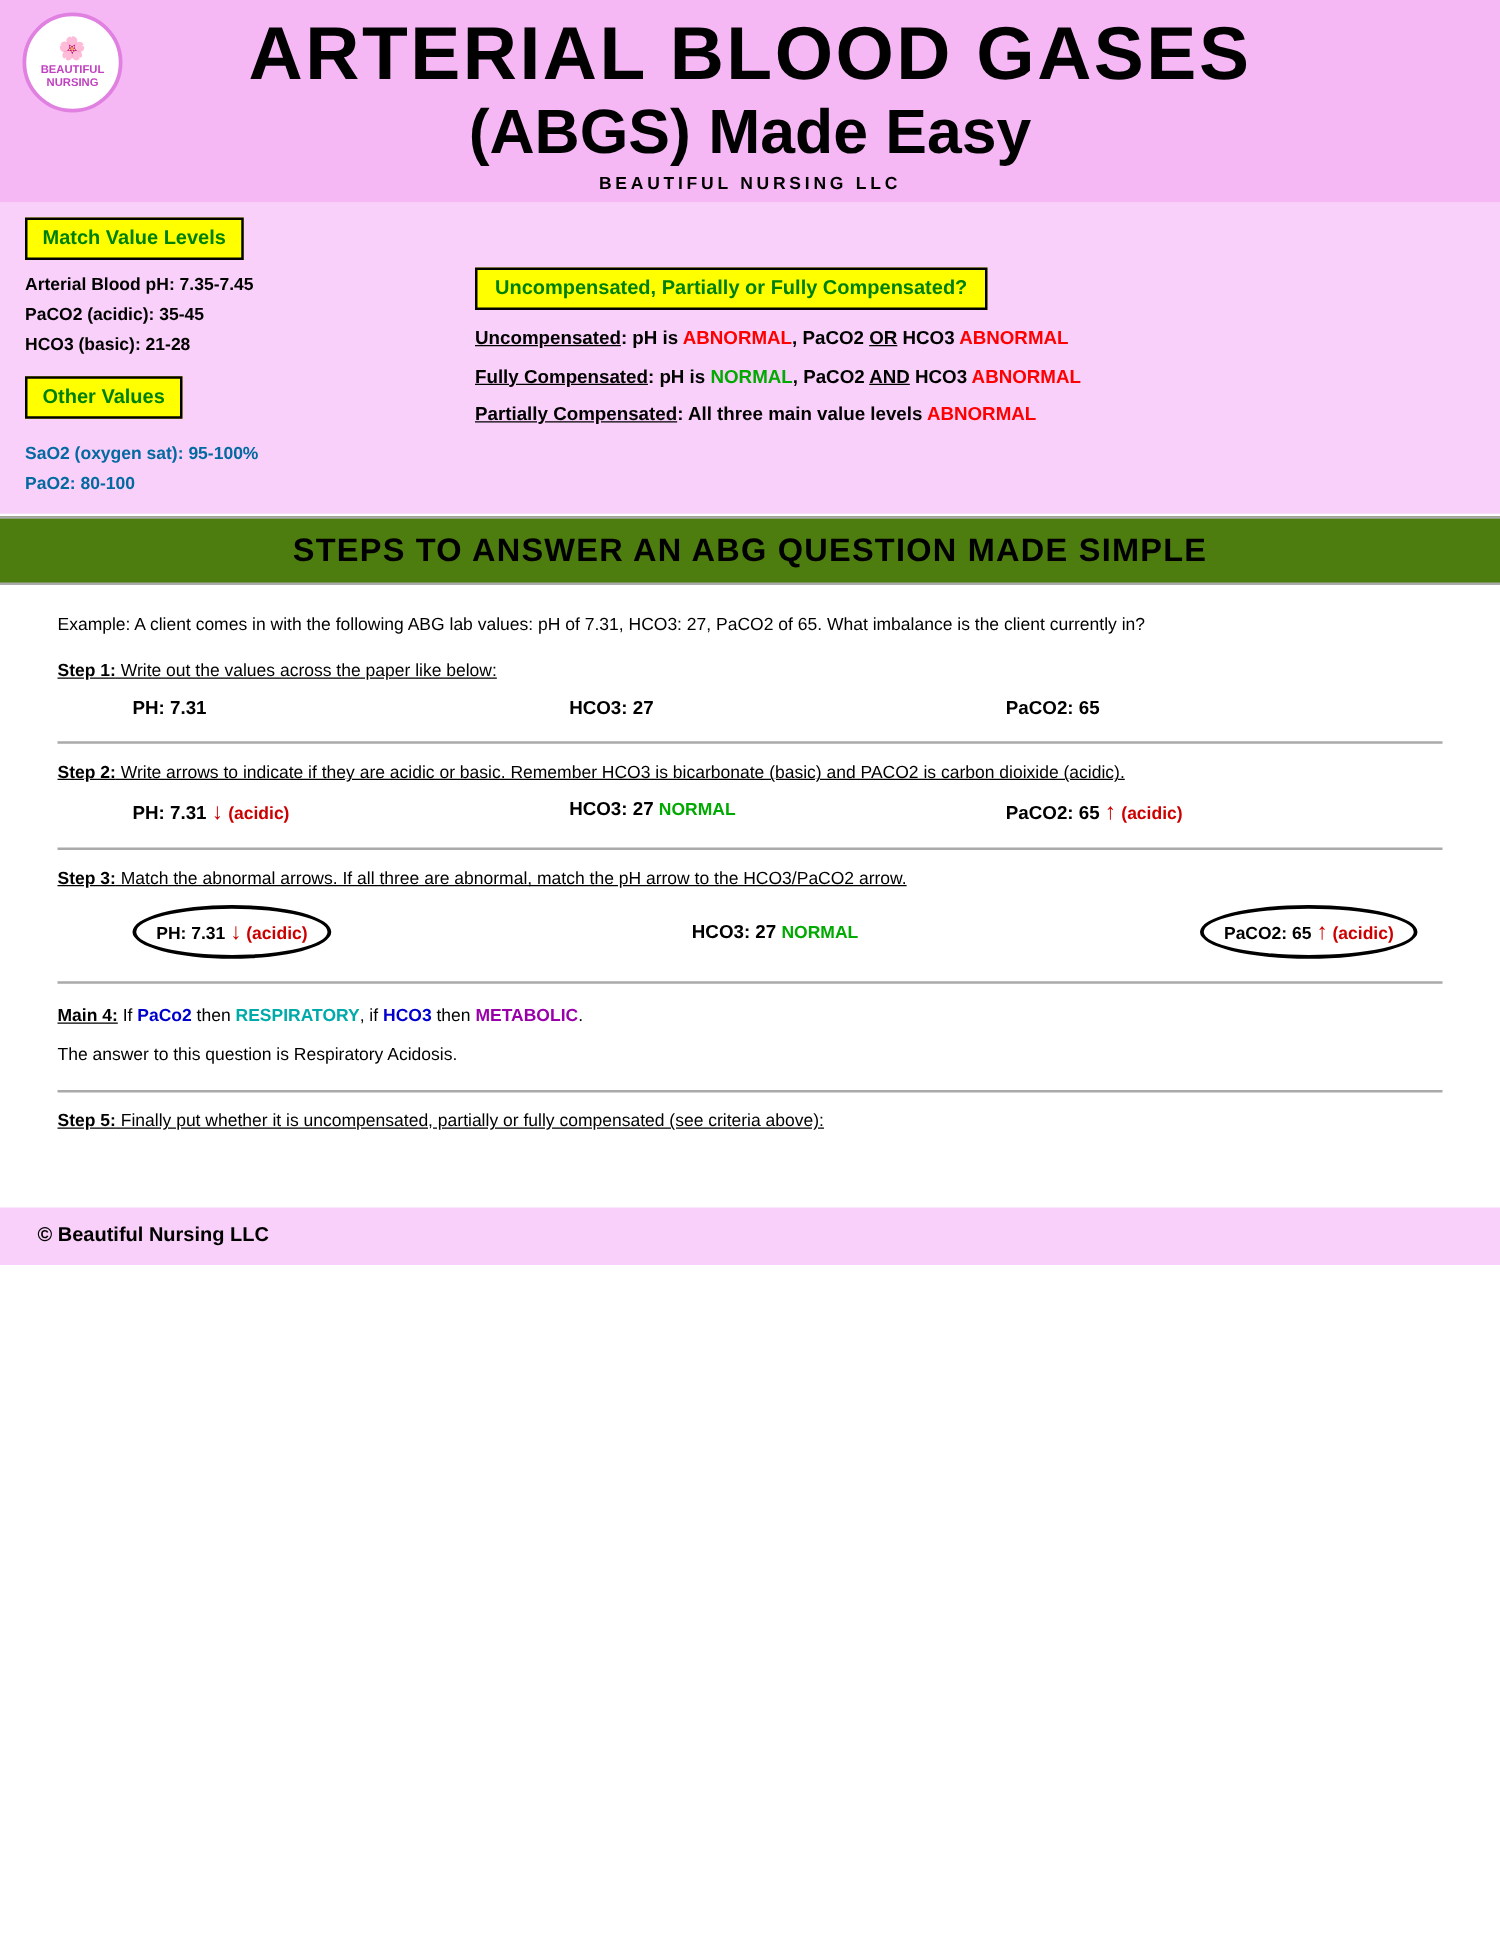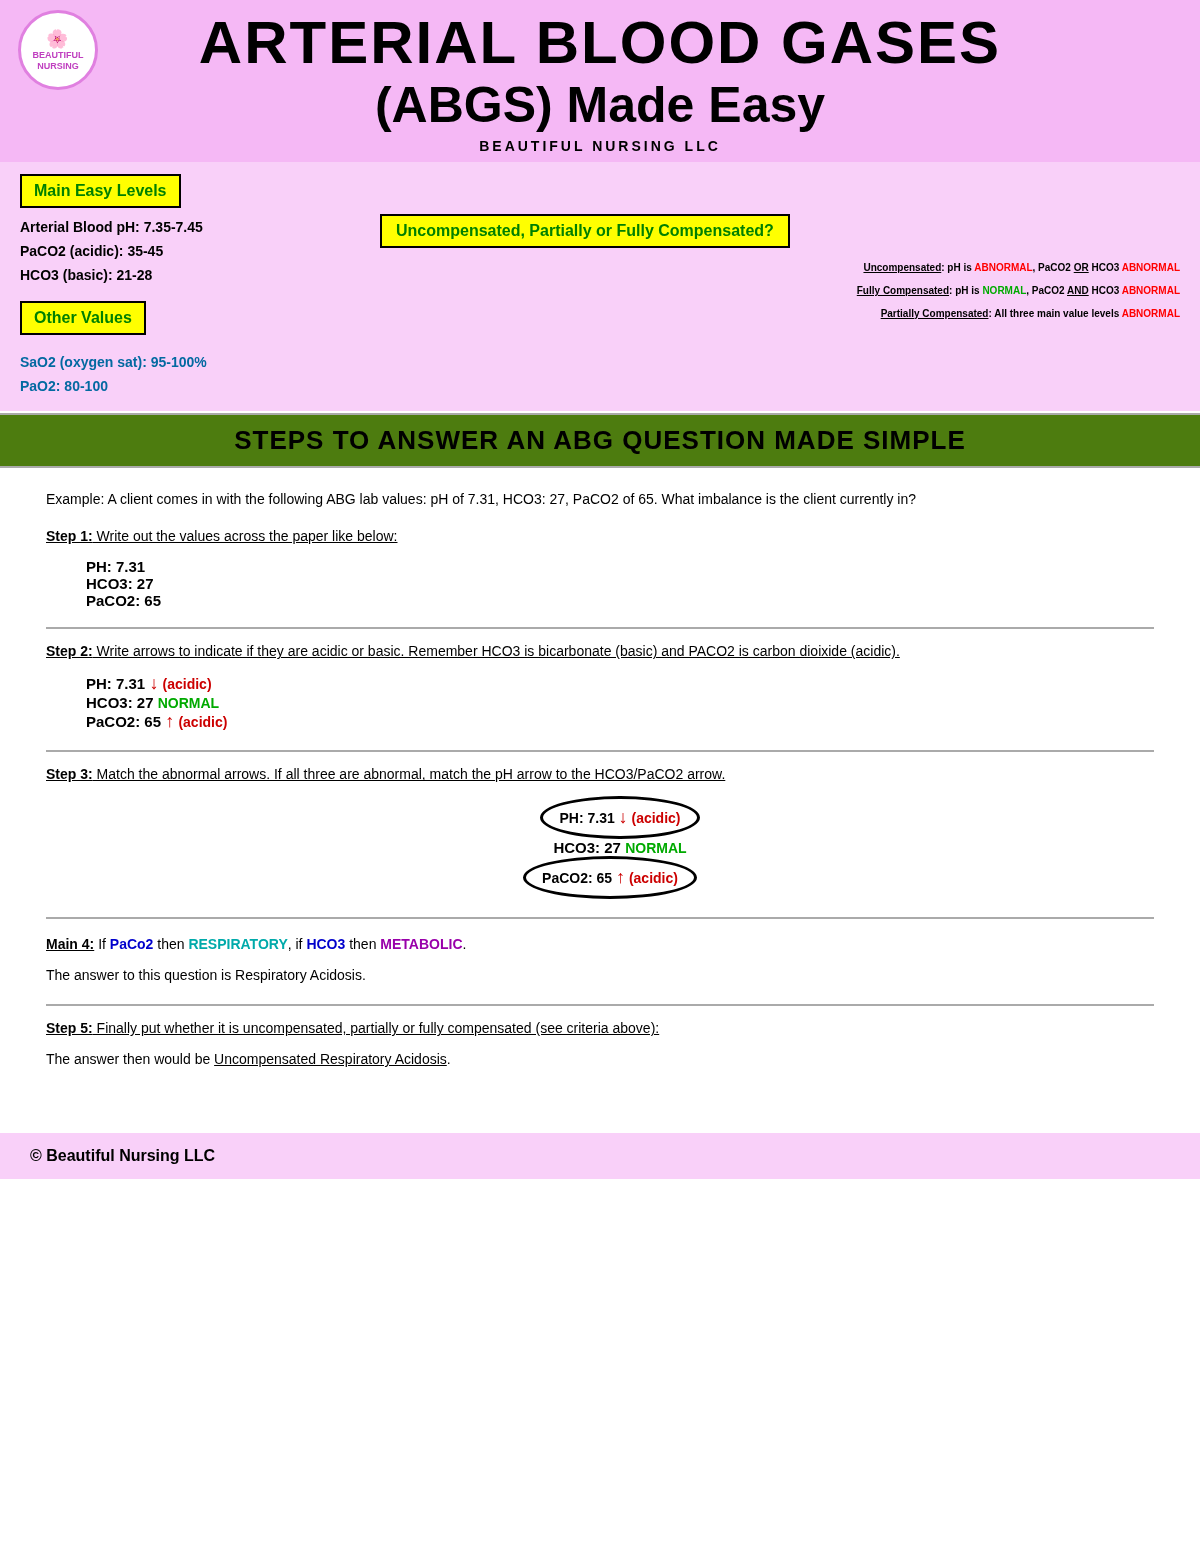--- a/index.html
+++ b/index.html
@@ -109,25 +109,24 @@
       border: 2px solid #000;
       padding: 6px 14px;
       display: inline-block;
       font-size: 16px;
       font-weight: bold;
       color: #008000;
       margin-bottom: 12px;
     }
 
     .comp-line {
-      font-size: 10px;
+      font-size: 15px;
       font-weight: bold;
       margin-bottom: 8px;
       line-height: 1.5;
-      text-align: right;
     }
     .red-text { color: #ff0000; }
     .green-text { color: #00aa00; }
     .underline { text-decoration: underline; }
 
     
     .other-values-text {
       font-size: 14px;
       font-weight: bold;
       color: #0369a1;
@@ -167,22 +166,21 @@
       font-size: 14px;
       font-weight: bold;
       text-decoration: underline;
       margin-bottom: 6px;
     }
 
     .values-row {
       display: flex;
       justify-content: flex-start;
       gap: 0;
-      margin: 14px 0 18px 40px;
-      flex-direction: column;
+      margin: 14px 0 18px 60px;
     }
 
     .value-item {
       flex: 1;
       font-size: 15px;
       font-weight: bold;
       color: #000;
     }
 
     .arrow-down {
@@ -247,21 +245,21 @@
   </div>
   <div class="header-title-main">ARTERIAL BLOOD GASES</div>
   <div>
     <span class="header-title-sub">(ABGS)</span><span class="header-title-sub made-easy"> Made Easy</span>
   </div>
   <div class="header-brand">BEAUTIFUL NURSING LLC</div>
 </div>
 
 <div class="main-values-section">
   <div class="left-column">
-    <div class="yellow-badge">Main Easy Levels</div>
+    <div class="yellow-badge">Match Value Levels</div>
     <div class="main-value-text">
       Arterial Blood pH: <strong>7.35-7.45</strong><br>
       PaCO2 (acidic): <strong>35-45</strong><br>
       HCO3 (basic): <strong>21-28</strong>
     </div>
 
     <div style="margin-top: 14px;">
       <div class="yellow-badge">Other Values</div>
       <div class="other-values-text">
         SaO2 (oxygen sat): <strong>95-100%</strong><br>
@@ -353,22 +351,19 @@
     </div>
     <div class="step4-text">The answer to this question is Respiratory Acidosis.</div>
   </div>
 
   <hr class="divider">
 
   <div class="step-block">
     <div class="step-label">
       <span>Step 5:</span><span style="font-weight:normal;"> Finally put whether it is uncompensated, partially or fully compensated (see criteria above):</span>
     </div>
-    <div class="step4-text" style="margin-top: 12px;">
-      The answer then would be <span class="answer-underline">Uncompensated Respiratory Acidosis</span>.
-    </div>
   </div>
 
 </div>
 
 <div class="footer">
   <span>© Beautiful Nursing LLC</span>
 </div>
 
 </body></html>

